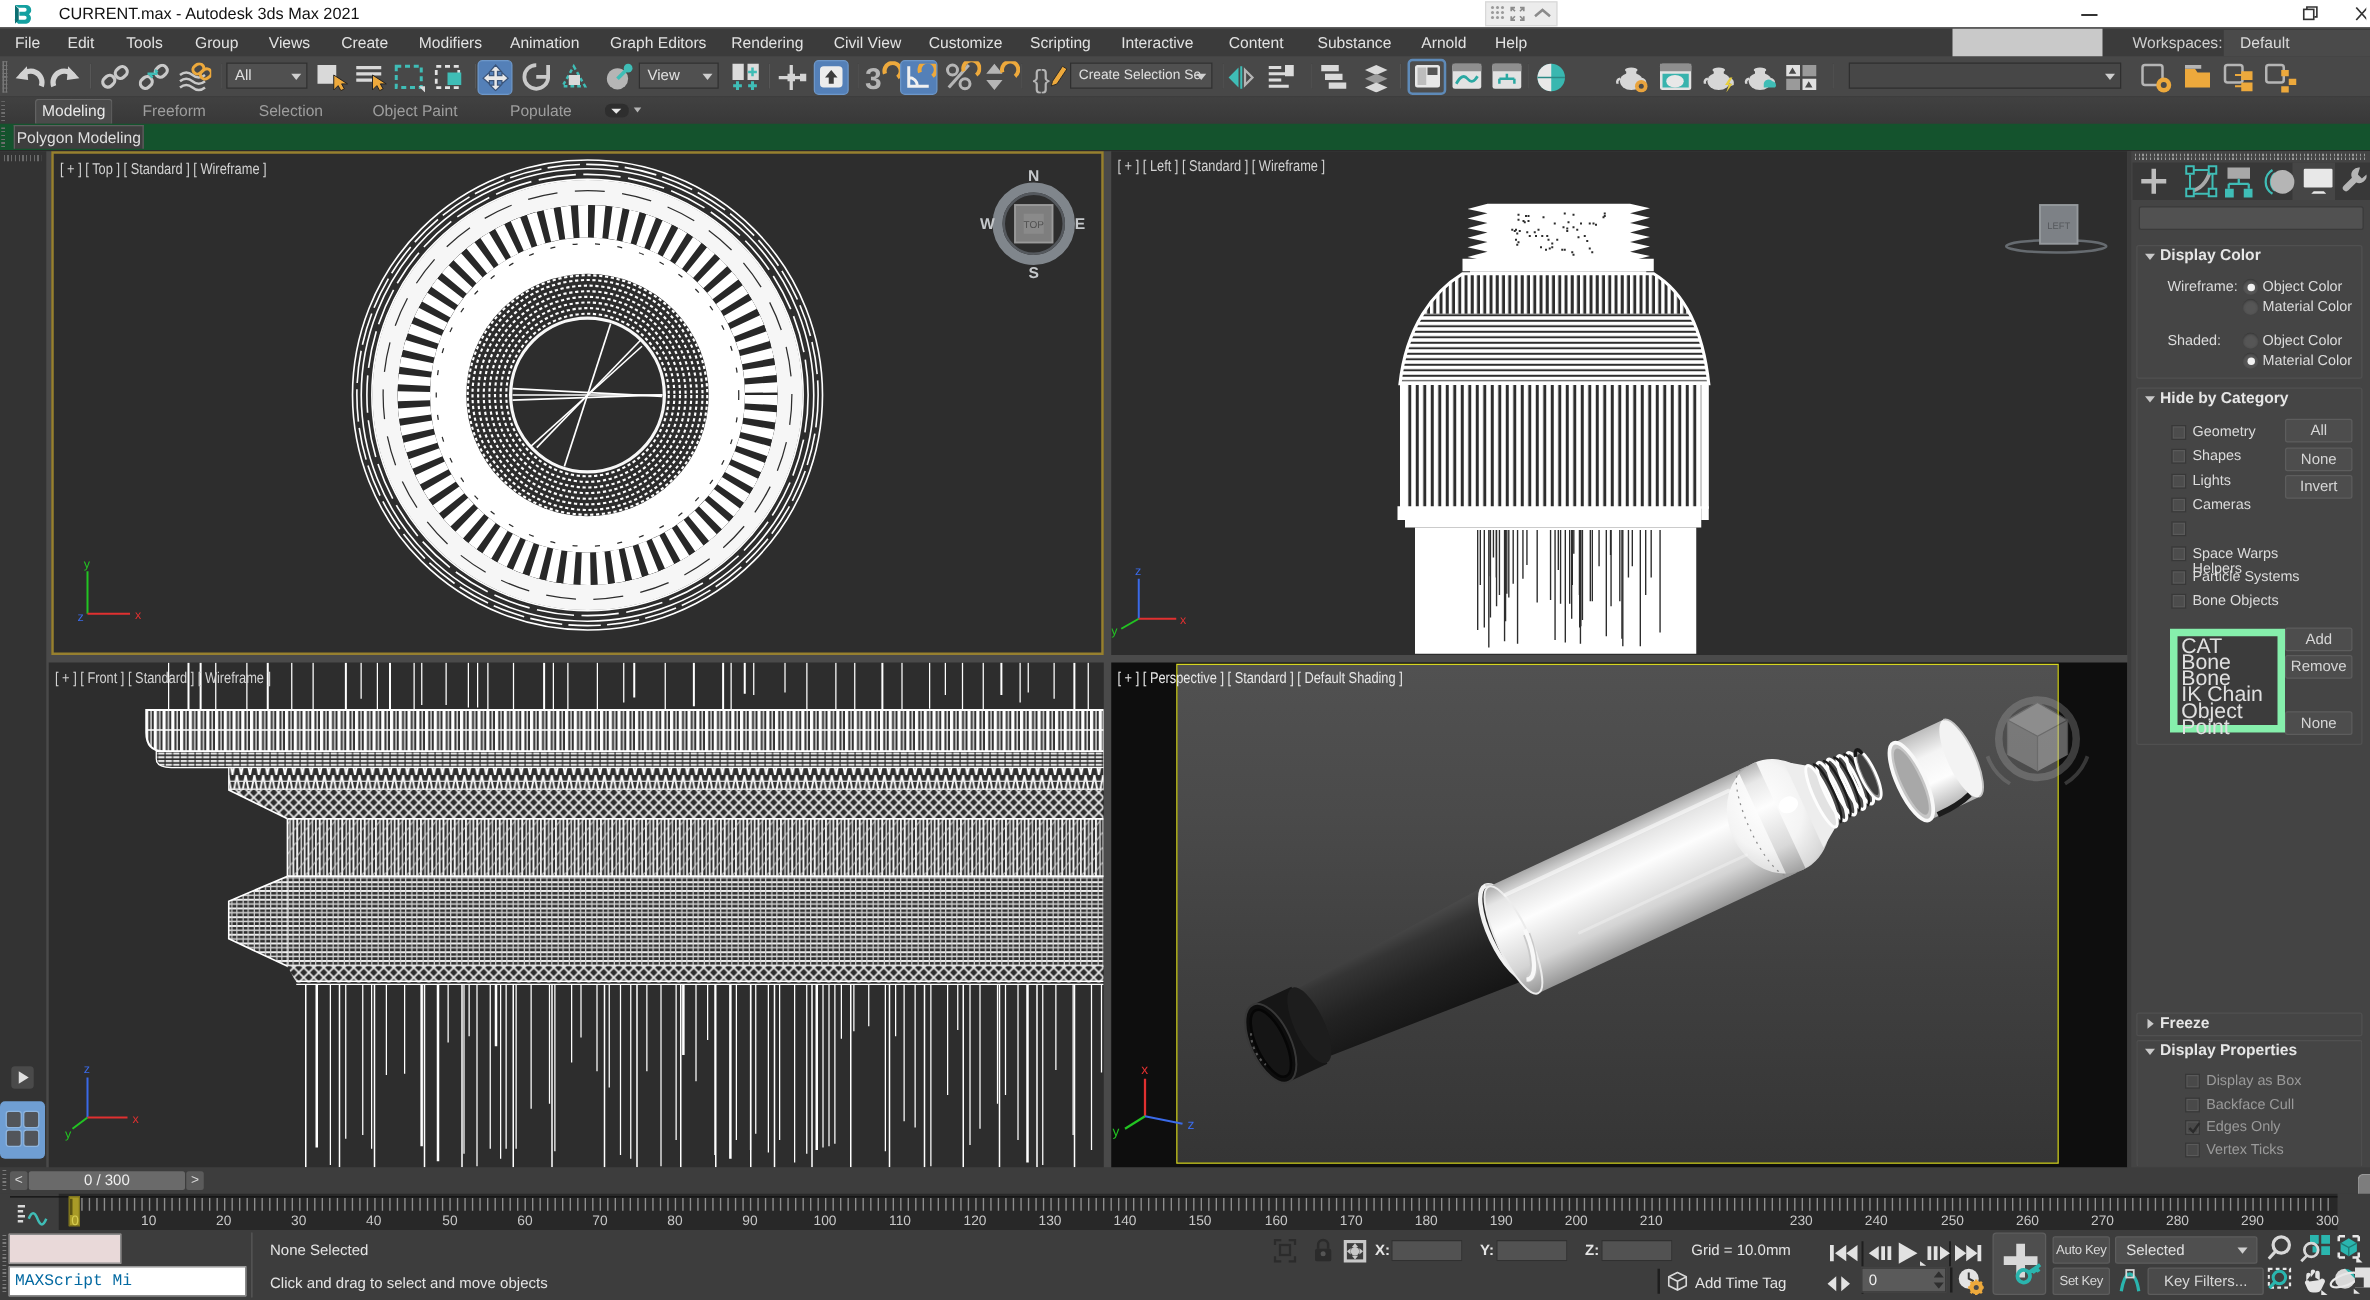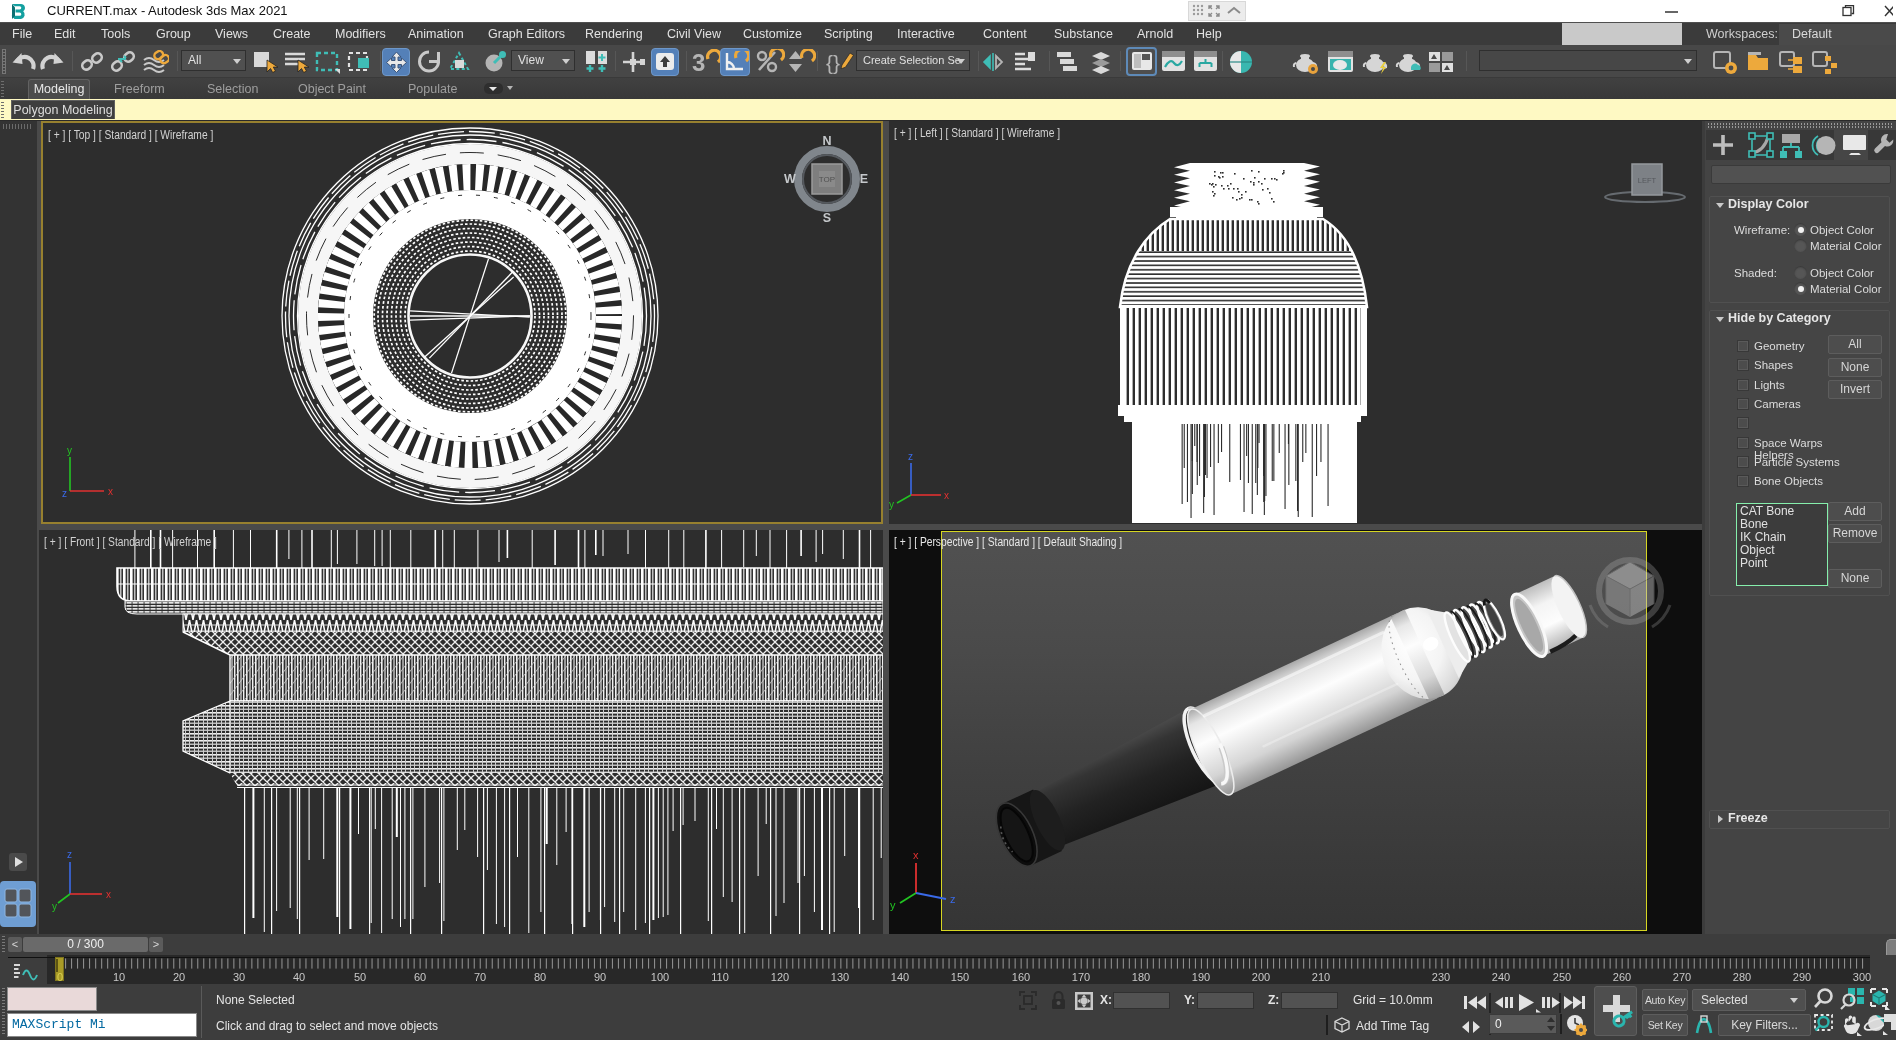--- a/index.html
+++ b/index.html
@@ -20,21 +20,21 @@
   .bluetile { background:#5480b8; border-radius:4px; border:1px solid #6d97c9; }
   .tfield { position:absolute; top:5px; height:21px; background:#505050; border:1px solid #2f2f2f;
      color:#e0e0e0; font-size:12px; line-height:19px; padding-left:6px; white-space:nowrap; overflow:hidden; }
   .tfield .dd { position:absolute; right:4px; top:8px; width:0; height:0;
      border-left:4px solid transparent; border-right:4px solid transparent; border-top:5px solid #cfcfcf; }
   
   #ribbon { left:0; top:78px; width:1896px; height:21px; background:linear-gradient(#414141,#383838); }
   .rtab { position:absolute; top:1px; height:20px; font-size:12.5px; color:#9e9e9e; text-align:center; white-space:nowrap; }
   .rtab.active { background:#4b4b4b; border:1px solid #626262; border-bottom:none;
      border-radius:3px 3px 0 0; color:#e8e8e8; }
-  #polyrow { left:0; top:99px; width:1896px; height:22px; background:#fef9c3; border-bottom:1px solid #2a2a2a; }
+  #polyrow { left:0; top:99px; width:1896px; height:22px; background:#14532d; border-bottom:1px solid #2a2a2a; }
   #polytab { position:absolute; left:11px; top:1px; width:104px; height:19px; background:#3e3e3e;
      border:1px solid #5f5f5f; border-bottom:none; color:#dedede; font-size:12.5px;
      text-align:center; line-height:18px; }
   
   #work { left:0; top:121px; width:1896px; height:813px; background:#4a4a4a; }
   #sidebar { position:absolute; left:0; top:0; width:37px; height:813px; background:#333333; }
   .vp { position:absolute; background:#2d2d2d; overflow:hidden; }
   .vplabel { position:absolute; left:5px; top:5px; font-size:12.5px; color:#d2d2d2; white-space:nowrap; transform:scaleX(0.82); transform-origin:0 50%; z-index:5;}
   
   #cpanel { position:absolute; left:1702px; top:0px; width:194px; height:813px; background:#444444; }
@@ -1054,28 +1054,43 @@
           <div class="cblab" style="left:44px;top:106px;margin-top:32px;">Helpers</div>
 <div class="cb" style="left:27px;top:126px;"></div>
           <div class="cblab" style="left:44px;top:126px;">Space Warps</div>
 <div class="cb" style="left:27px;top:145px;"></div>
           <div class="cblab" style="left:44px;top:145px;">Particle Systems</div>
 <div class="cb" style="left:27px;top:164px;"></div>
           <div class="cblab" style="left:44px;top:164px;">Bone Objects</div>
 <div class="pbtn sm" style="top:24px;">All</div>
 <div class="pbtn sm" style="top:47px;">None</div>
 <div class="pbtn sm" style="top:69px;">Invert</div>
-<div class="abs" style="left:26px;top:192px;width:92px;height:83px;background:#3c3c3c;border:1px solid #86efac;color:#e0e0e0;font-size:12px;line-height:13px;padding:1px 3px;">CAT Bone<br>Bone<br>IK Chain Object<br>Point</div>
+<div class="abs" style="left:26px;top:192px;width:92px;height:83px;background:#3c3c3c;border:6px solid #86efac;color:#e0e0e0;font-size:17px;line-height:13px;padding:1px 3px;">CAT Bone<br>Bone<br>IK Chain Object<br>Point</div>
 <div class="pbtn sm" style="top:191px;">Add</div>
 <div class="pbtn sm" style="top:213px;">Remove</div>
 <div class="pbtn sm" style="top:258px;">None</div>
 </div>
 <div class="roll" style="top:689px;height:19px;">
           <div class="rollhead"><span class="trir"></span>Freeze</div>
         </div>
+<div class="roll" style="top:711px;height:101px;border-bottom:none;">
+<div class="rollhead"><span class="tri"></span>Display Properties</div>
+<div class="cb" style="left:38px;top:26px;background:#494949;"></div>
+          <div class="cblab" style="left:55px;top:26px;color:#9a9a9a;">Display as Box</div>
+<div class="cb" style="left:38px;top:45px;background:#494949;"></div>
+          <div class="cblab" style="left:55px;top:45px;color:#9a9a9a;">Backface Cull</div>
+<div class="cb" style="left:38px;top:63px;background:#494949;">
+            <svg class="abs" style="left:1px;top:0px" width="11" height="11">
+              <path d="M1.5 5.5 L4.5 8.5 L9.5 1.5" stroke="#2b2b2b" stroke-width="2" fill="none"></path>
+            </svg>
+          </div>
+          <div class="cblab" style="left:55px;top:63px;color:#9a9a9a;">Edges Only</div>
+<div class="cb" style="left:38px;top:81px;background:#494949;"></div>
+          <div class="cblab" style="left:55px;top:81px;color:#9a9a9a;">Vertex Ticks</div>
+</div>
       </div>
   </div>
 
   <div class="abs" id="timeslider">
     <div class="abs" style="left:2px;top:2px;width:4px;height:17px;background:repeating-linear-gradient(#7a7a7a 0 1px,transparent 1px 3px);width:3px;"></div>
     <div class="abs" style="left:8px;top:3px;width:14px;height:15px;background:#5b5b5b;border-radius:2px;color:#d8d8d8;font-size:11px;text-align:center;line-height:14px;">&lt;</div>
     <div class="abs" style="left:23px;top:3px;width:125px;height:15px;background:#6a6a6a;border-radius:2px;color:#efefef;font-size:12px;text-align:center;line-height:15px;">0 / 300</div>
     <div class="abs" style="left:149px;top:3px;width:14px;height:15px;background:#5b5b5b;border-radius:2px;color:#d8d8d8;font-size:11px;text-align:center;line-height:14px;">&gt;</div>
     <div class="abs" style="left:1886px;top:5px;width:10px;height:38px;background:#7d7d7d;border-radius:5px 0 0 5px;border:1px solid #999;border-right:none;"></div>
   </div>

